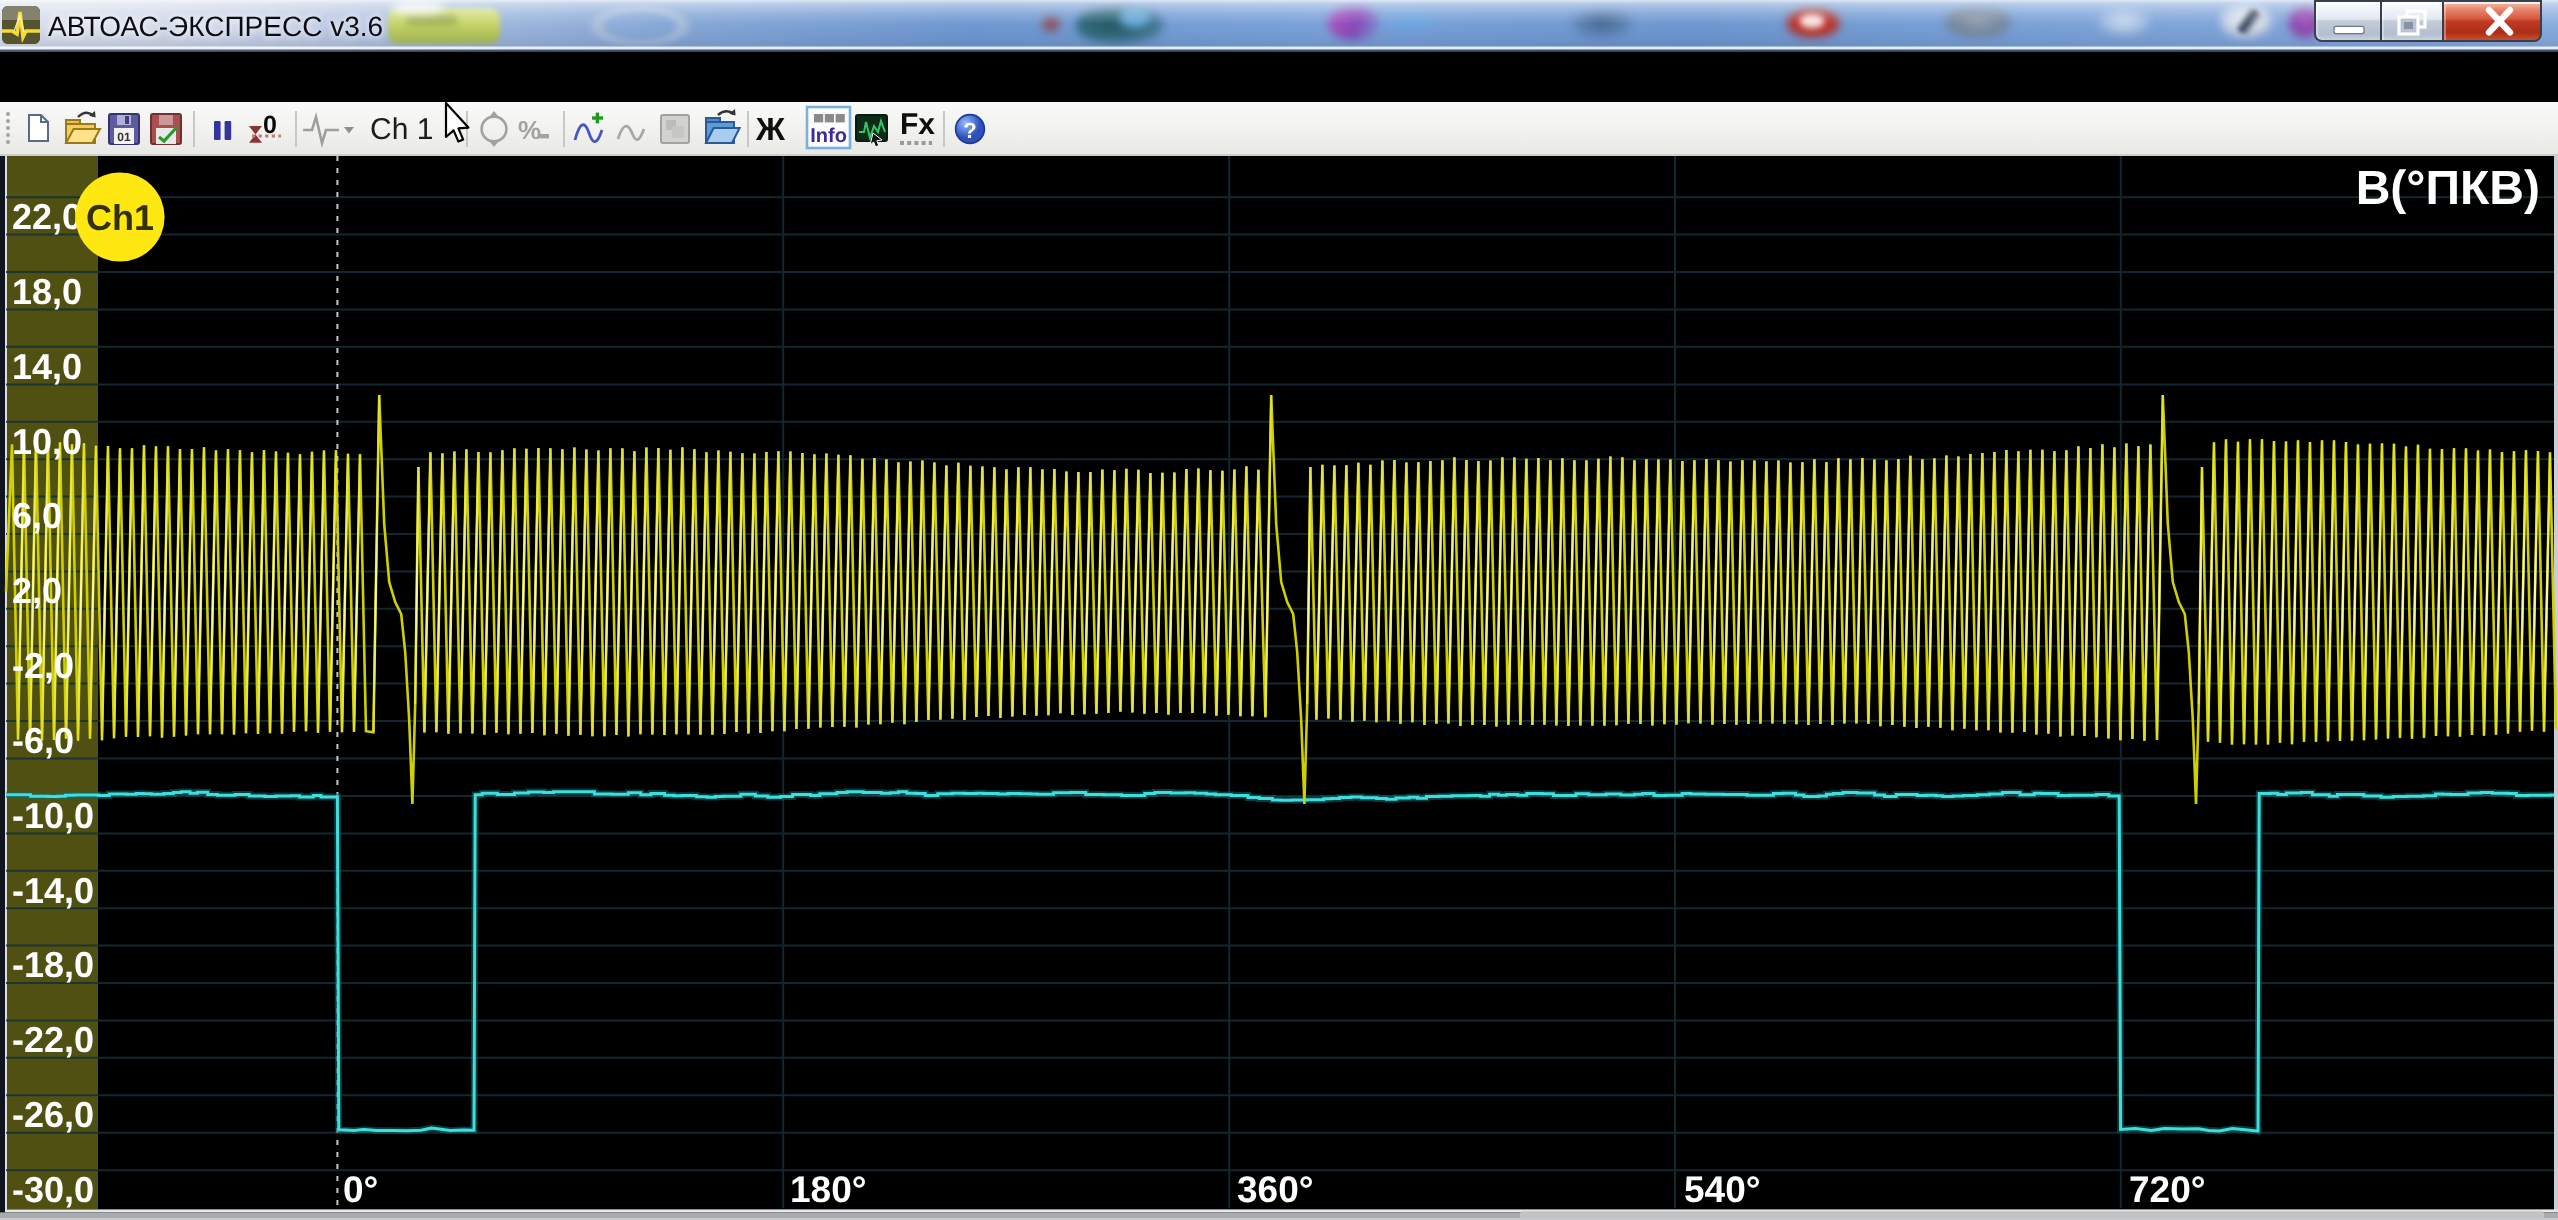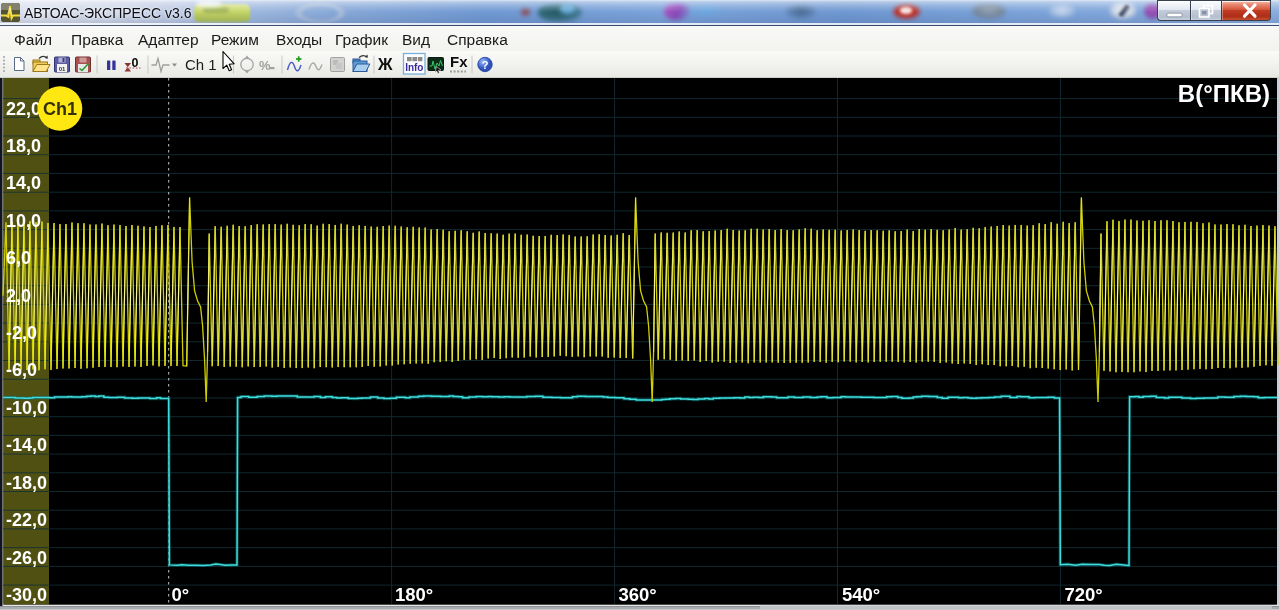--- a/index.html
+++ b/index.html
@@ -71,30 +71,20 @@
       <div class="wb" id="wb-max"></div>
       <div class="wb" id="wb-close"></div>
       <svg width="114" height="21" style="position:absolute;left:0;top:0">
         <rect x="10" y="13.2" width="15" height="3.6" rx="1" fill="#ffffff" stroke="#6a7585" stroke-width="0.6"></rect>
         <rect x="46.5" y="5.5" width="9" height="8" fill="none" stroke="#ffffff" stroke-width="1.6"></rect>
         <rect x="42.5" y="8.5" width="9.5" height="8.5" fill="#b9c3d2" stroke="#ffffff" stroke-width="1.6"></rect>
         <rect x="45" y="11" width="4.5" height="3.5" fill="#8792a2"></rect>
         <path d="M 87.5 5 L 98 16.2 M 98 5 L 87.5 16.2" stroke="#ffffff" stroke-width="3.2" stroke-linecap="round"></path>
       </svg>
     </div>
-  </div>
-  <div id="menubar">
-    <span style="left:14px">Файл</span>
-    <span style="left:71px">Правка</span>
-    <span style="left:138px">Адаптер</span>
-    <span style="left:211px">Режим</span>
-    <span style="left:276px">Входы</span>
-    <span style="left:335px">График</span>
-    <span style="left:402px">Вид</span>
-    <span style="left:447px">Справка</span>
   </div>
   <div id="toolbar">
     <svg width="510" height="27" viewBox="0 0 510 27" style="position:absolute;left:0;top:0">
       <g fill="#a2a2a2">
         <circle cx="4" cy="6" r="1"></circle>
           <circle cx="4" cy="9.5" r="1"></circle>
           <circle cx="4" cy="13" r="1"></circle>
           <circle cx="4" cy="16.5" r="1"></circle>
           <circle cx="4" cy="20" r="1"></circle>
       </g>

